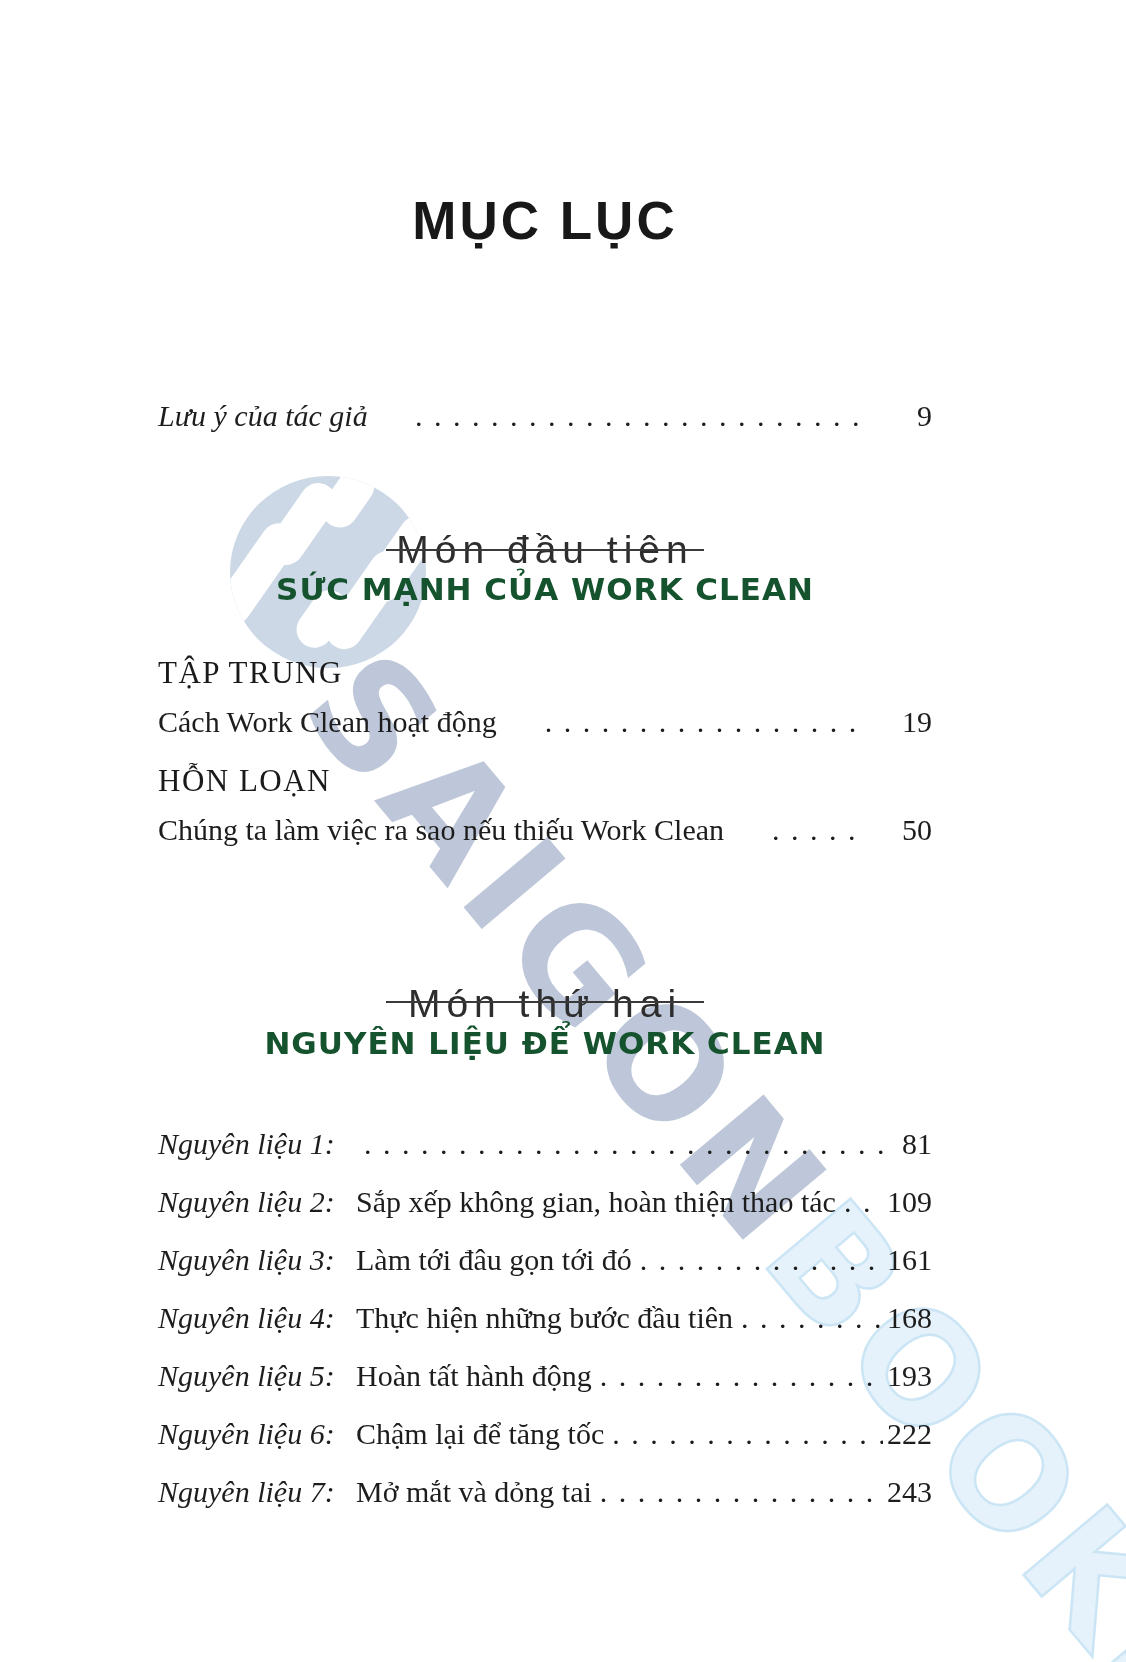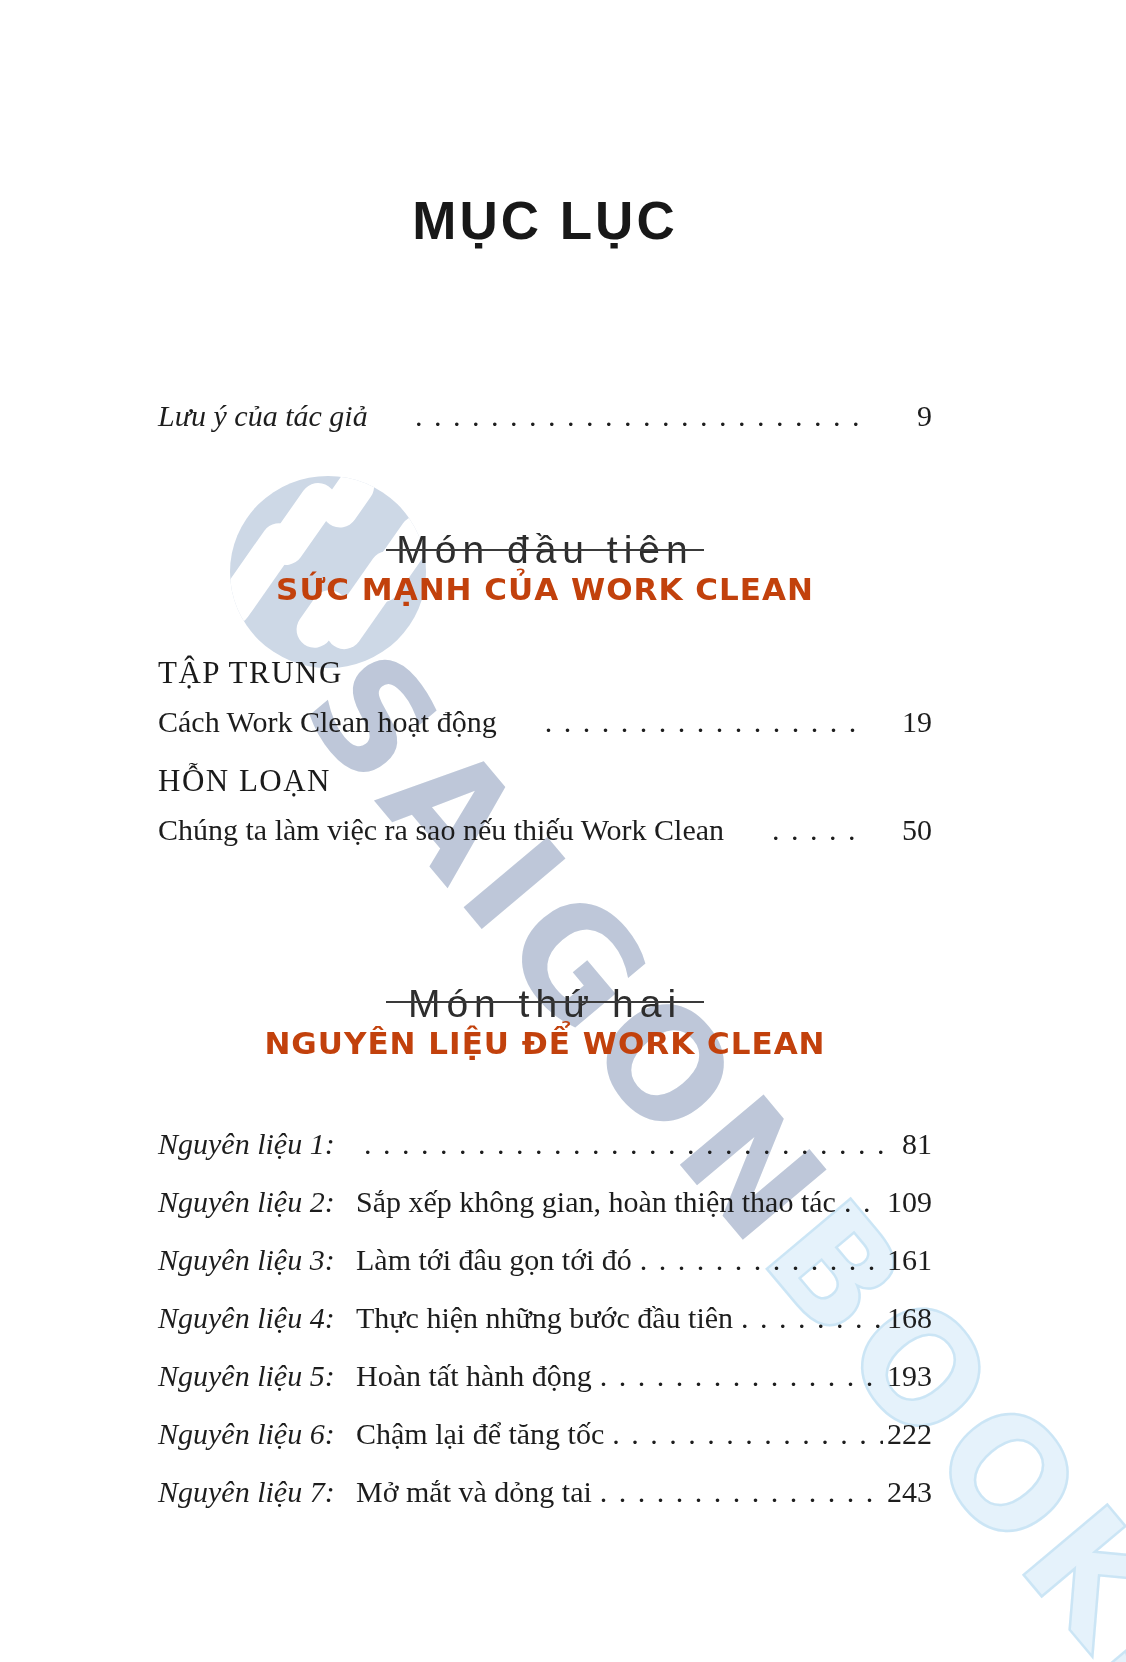--- a/index.html
+++ b/index.html
@@ -133,21 +133,21 @@
   }
   .rule-1 { top: 549px; }
   .rule-2 { top: 1001px; }
 
   .section-title {
     text-align: center;
     font-family: "DejaVu Sans", sans-serif;
     font-weight: bold;
     font-size: 31px;
     letter-spacing: 1px;
-    color: #c2410c;
+    color: #14532d;
     line-height: 1.15;
   }
   .sec-title-1 { top: 572px; }
   .sec-title-2 { top: 1026px; }
 
   .entry-heading {
     font-family: "Liberation Serif", serif;
     font-size: 31px;
     letter-spacing: 1.5px;
     color: #1a1a1a;

